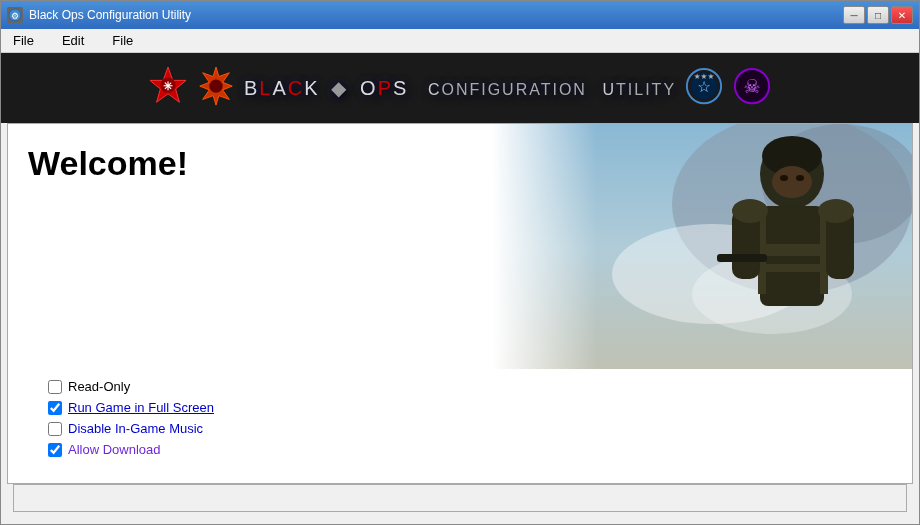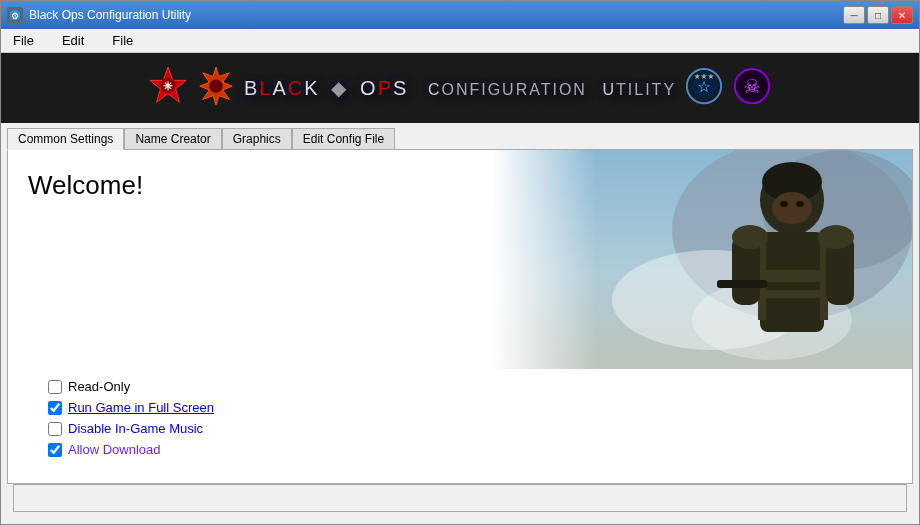--- a/index.html
+++ b/index.html
@@ -134,22 +134,22 @@
     .welcome-area {
       flex: 1;
       display: flex;
       position: relative;
     }
     .welcome-text-area {
       flex: 1;
       padding: 20px 20px;
     }
     .welcome-title {
-      font-size: 26px;
-      font-weight: normal;
+      font-size: 34px;
+      font-weight: bold;
       color: #000;
       margin-bottom: 24px;
     }
     .soldier-image {
       width: 420px;
       position: absolute;
       right: 0;
       top: 0;
       bottom: 0;
       background: linear-gradient(to right, rgba(255,255,255,1) 0%, rgba(255,255,255,0) 15%),
@@ -250,26 +250,20 @@
       </div>
       <div class="banner-icon">
         <svg width="42" height="48" viewBox="0 0 42 48">
           <circle cx="21" cy="22" r="18" fill="#1a0022" stroke="#8800cc" stroke-width="2"></circle>
           <text x="21" y="29" text-anchor="middle" font-size="20" fill="#cc66ff">☠</text>
         </svg>
       </div>
     </div>
   </div>
 
-  <div class="tabs-container">
-    <div class="tab active">Common Settings</div>
-    <div class="tab">Name Creator</div>
-    <div class="tab">Graphics</div>
-    <div class="tab">Edit Config File</div>
-  </div>
 
   <div class="content-area">
     <div class="main-panel">
 
       <div class="welcome-area">
         <div class="welcome-text-area">
           <div class="welcome-title">Welcome!</div>
         </div>
 
         <div class="soldier-image">

